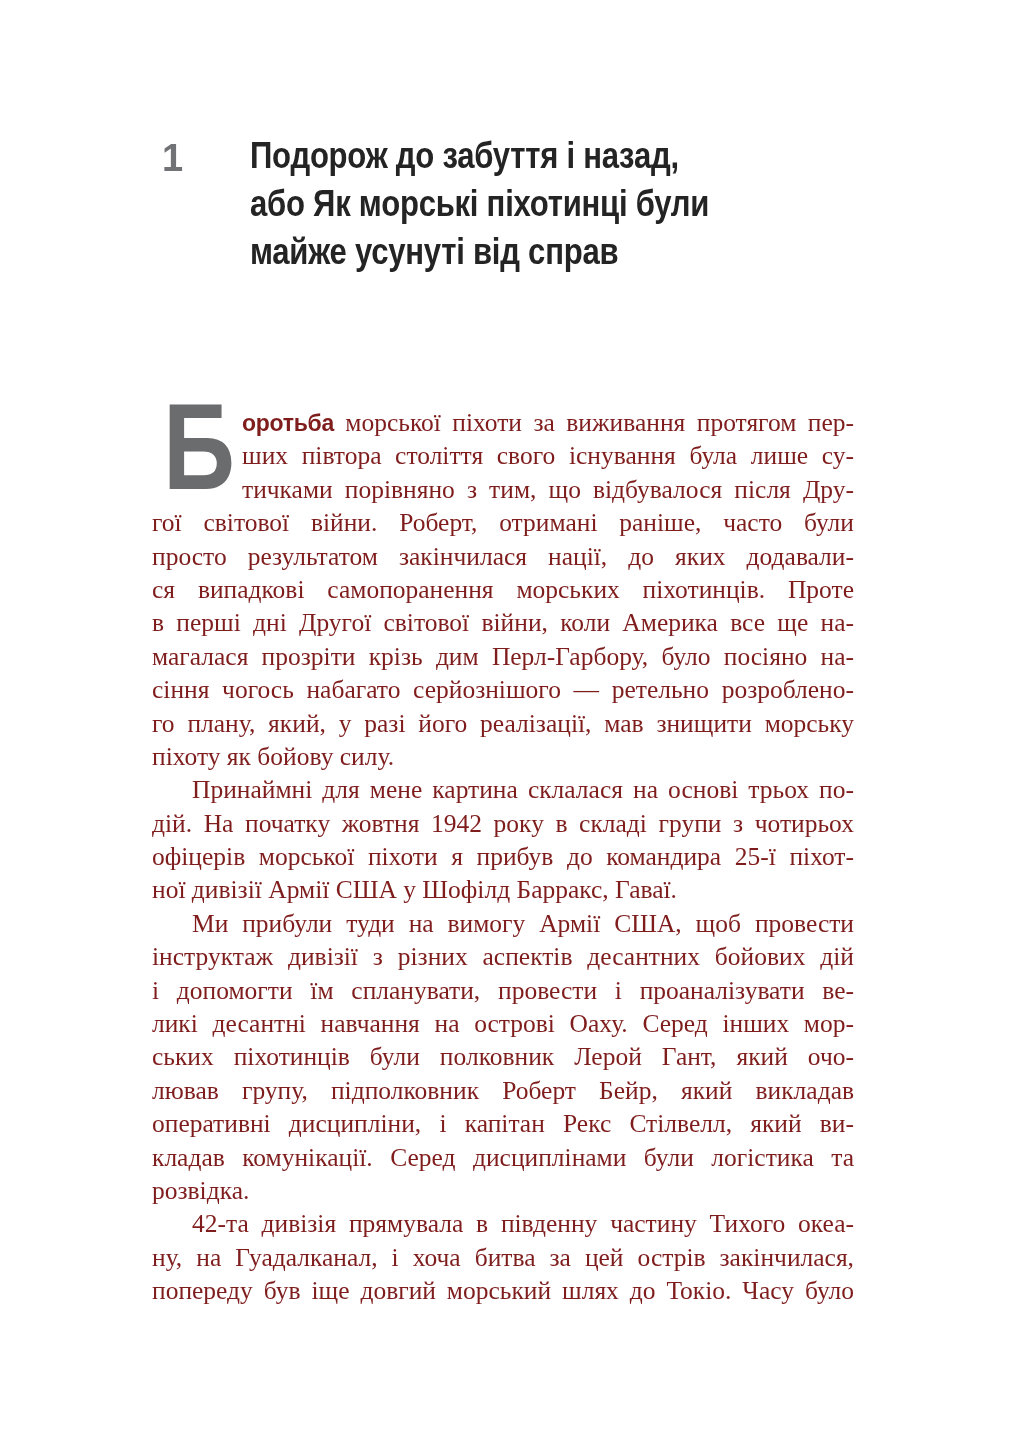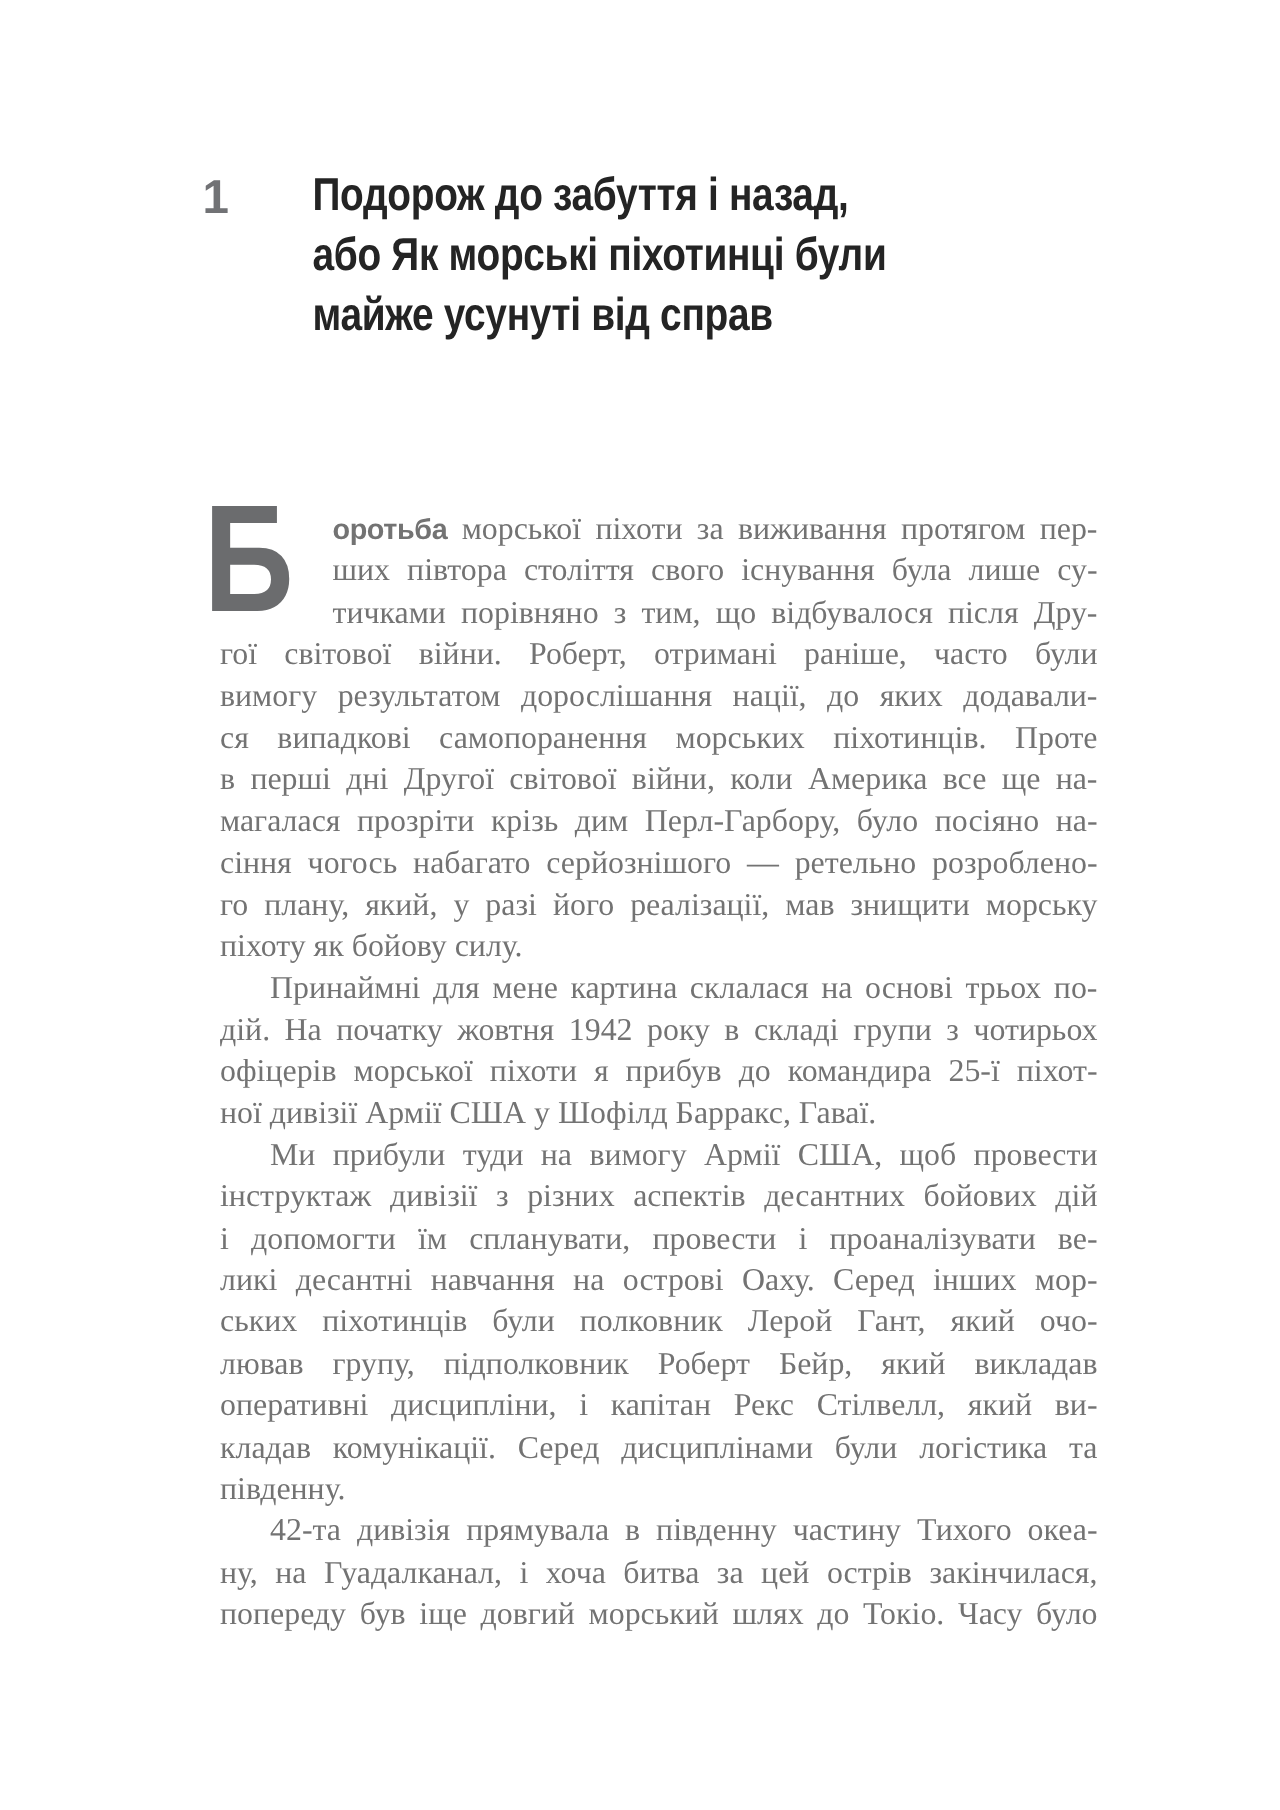--- a/index.html
+++ b/index.html
@@ -49,27 +49,27 @@
     font-weight: bold;
     font-size: 122px;
     line-height: 1;
     color: #6b6c6e;
     transform: scaleX(0.82);
     transform-origin: left top;
   }
   
   .body-text {
     position: absolute;
-    left: 176px;
+    left: 152px;
     top: 406px;
     width: 702px;
     font-family: "Liberation Serif", serif;
     font-size: 25.5px;
     line-height: 33.4px;
-    color: #737373;
+    color: #7f1d1d;
   }
   .line {
     height: 33.4px;
     text-align: justify;
     text-align-last: justify;
     text-justify: inter-word;
     white-space: normal;
   }
   .line.para-last {
     text-align-last: left;
@@ -102,38 +102,38 @@
       </div>
   </header>
 
   <div class="dropcap">Б</div>
 
   <main class="body-text" id="body-text">
       <div class="line dropcap-indent"><span class="lead-bold">оротьба</span> морської піхоти за виживання протягом пер-</div>
       <div class="line dropcap-indent">ших півтора століття свого існування була лише су-</div>
       <div class="line dropcap-indent">тичками порівняно з тим, що відбувалося після Дру-</div>
       <div class="line">гої світової війни. Роберт, отримані раніше, часто були</div>
-      <div class="line">вимогу результатом дорослішання нації, до яких додавали-</div>
+      <div class="line">просто результатом закінчилася нації, до яких додавали-</div>
       <div class="line">ся випадкові самопоранення морських піхотинців. Проте</div>
       <div class="line">в перші дні Другої світової війни, коли Америка все ще на-</div>
       <div class="line">магалася прозріти крізь дим Перл-Гарбору, було посіяно на-</div>
       <div class="line">сіння чогось набагато серйознішого — ретельно розроблено-</div>
       <div class="line">го плану, який, у разі його реалізації, мав знищити морську</div>
       <div class="line para-last">піхоту як бойову силу.</div>
       <div class="line first-indent">Принаймні для мене картина склалася на основі трьох по-</div>
       <div class="line">дій. На початку жовтня 1942 року в складі групи з чотирьох</div>
       <div class="line">офіцерів морської піхоти я прибув до командира 25-ї піхот-</div>
       <div class="line para-last">ної дивізії Армії США у Шофілд Барракс, Гаваї.</div>
       <div class="line first-indent">Ми прибули туди на вимогу Армії США, щоб провести</div>
       <div class="line">інструктаж дивізії з різних аспектів десантних бойових дій</div>
       <div class="line">і допомогти їм спланувати, провести і проаналізувати ве-</div>
       <div class="line">ликі десантні навчання на острові Оаху. Серед інших мор-</div>
       <div class="line">ських піхотинців були полковник Лерой Гант, який очо-</div>
       <div class="line">лював групу, підполковник Роберт Бейр, який викладав</div>
       <div class="line">оперативні дисципліни, і капітан Рекс Стілвелл, який ви-</div>
       <div class="line">кладав комунікації. Серед дисциплінами були логістика та</div>
-      <div class="line para-last">південну.</div>
+      <div class="line para-last">розвідка.</div>
       <div class="line first-indent">42-та дивізія прямувала в південну частину Тихого океа-</div>
       <div class="line">ну, на Гуадалканал, і хоча битва за цей острів закінчилася,</div>
       <div class="line">попереду був іще довгий морський шлях до Токіо. Часу було</div>
     </main>
 
 </div>
 
 </body></html>

